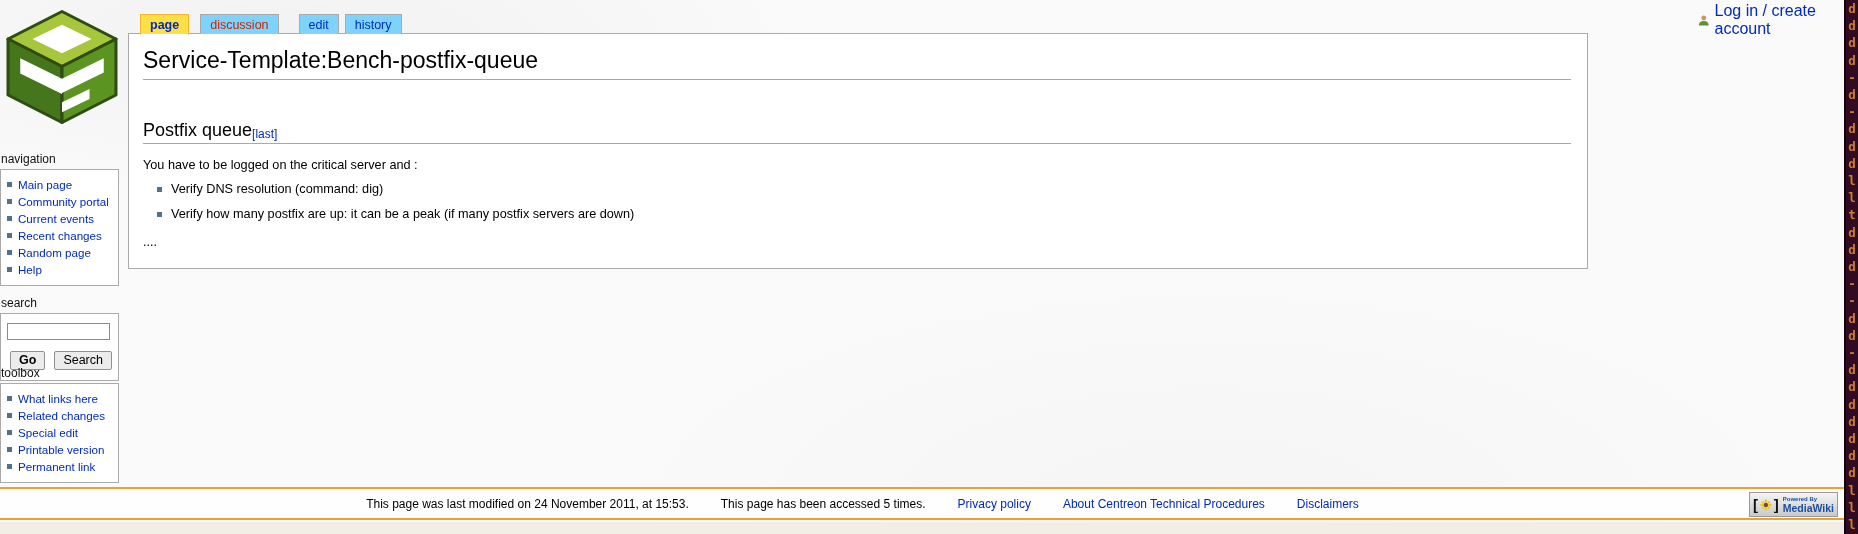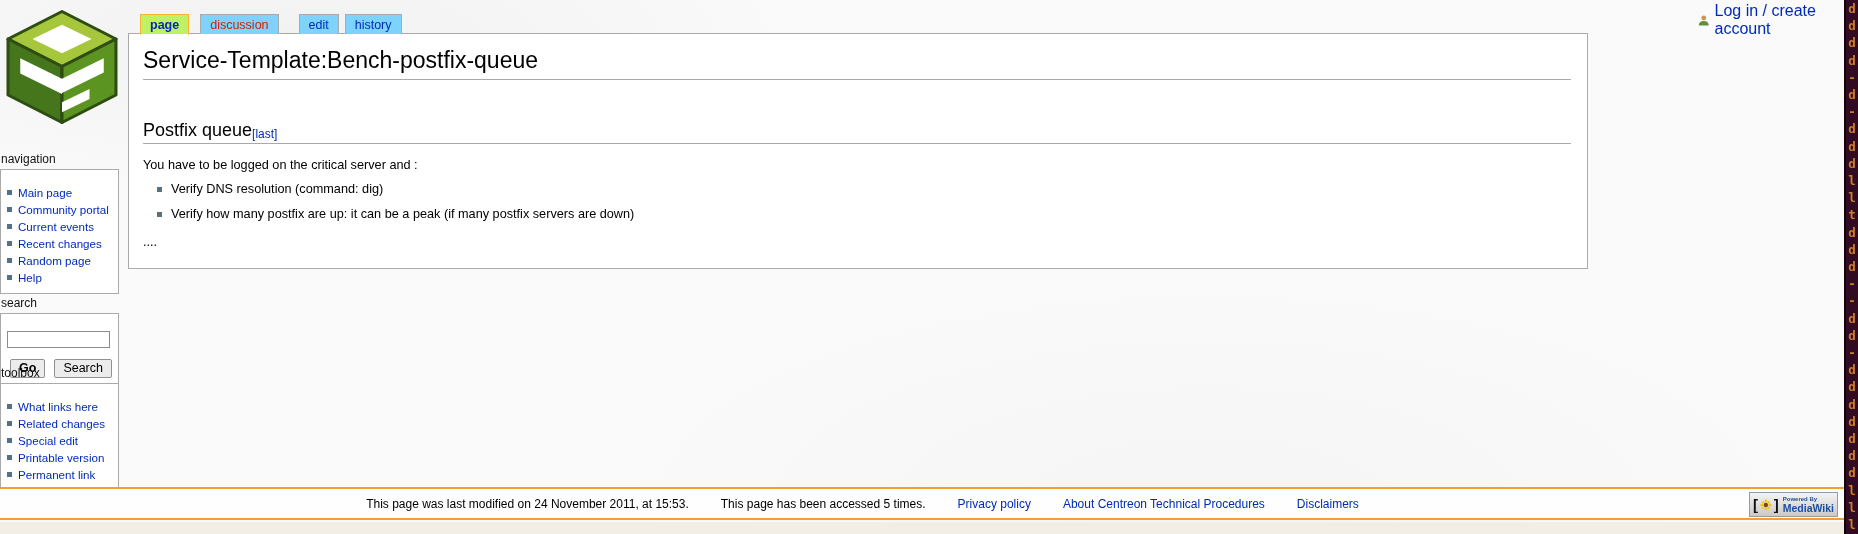--- a/index.html
+++ b/index.html
@@ -22,21 +22,21 @@
   .login { position:absolute; top:2px; left:1698px; display:flex; align-items:center; gap:5px;
            font-size:16px; }
   .login a { color:#002bb8; }
   .login svg { display:block; }
 
   
   .tabs { position:absolute; left:140px; top:14px; height:20px; display:flex; align-items:flex-end;
           font-size:12.5px; z-index:3; }
   .tab { background:#7dd3fc; border:1px solid #aaa; border-bottom:none; padding:3px 9px 2px;
          color:#002bb8; cursor:pointer; white-space:nowrap; }
-  .tab.selected { background:#bef264; border:1px solid #f7b42c; border-bottom:1px solid #fff;
+  .tab.selected { background:#fde047; border:1px solid #f7b42c; border-bottom:1px solid #fff;
                   margin-bottom:-1px; font-weight:bold; }
   .tab.redlink { color:#cc2200; }
   .gap-s { width:11px; } .gap-m { width:20px; } .gap-t { width:6px; }
 
   
   .content-box { position:absolute; left:128px; top:33px; width:1460px; height:236px;
                  background:#fff; border:1px solid #aaa; padding:13px 16px 12px 14px;
                  font-size:12.7px; z-index:1; }
   .page-title { font-size:23px; font-weight:400; border-bottom:1px solid #aaa; padding-bottom:5px; }
   .section-head { margin-top:40px; border-bottom:1px solid #aaa; padding-bottom:2px;
@@ -46,21 +46,21 @@
   .intro { margin-top:14px; }
   .content-box ul { list-style:none; margin:10px 0 0 14px; }
   .content-box li { position:relative; padding-left:14px; margin-bottom:10px; line-height:15px; }
   .content-box li::before { content:""; position:absolute; left:0; top:5px; width:5px; height:5px;
                             background:#54718a; }
   .dots { margin-top:13px; }
 
   
   .portlet { position:absolute; left:0; width:119px; font-size:12px; }
   .portlet-label { font-size:12px; color:#111; padding:0 0 3px 1px; }
-  .portlet-body { background:#fff; border:1px solid #aaa; padding:17px 3px 8px 6px; }
+  .portlet-body { background:#fff; border:1px solid #aaa; padding:9px 3px 8px 6px; }
   .portlet ul { list-style:none; }
   .portlet li { position:relative; padding-left:11px; margin-bottom:5px; line-height:12px; }
   .portlet li::before { content:""; position:absolute; left:0; top:3px; width:5px; height:5px;
                         background:#54718a; }
   .portlet li a { color:#002bb8; font-size:11.6px; cursor:pointer; }
   .portlet li:last-child { margin-bottom:1px; }
 
   #p-nav { top:152px; }
   #p-search { top:296px; }
   #p-toolbox { top:366px; }

